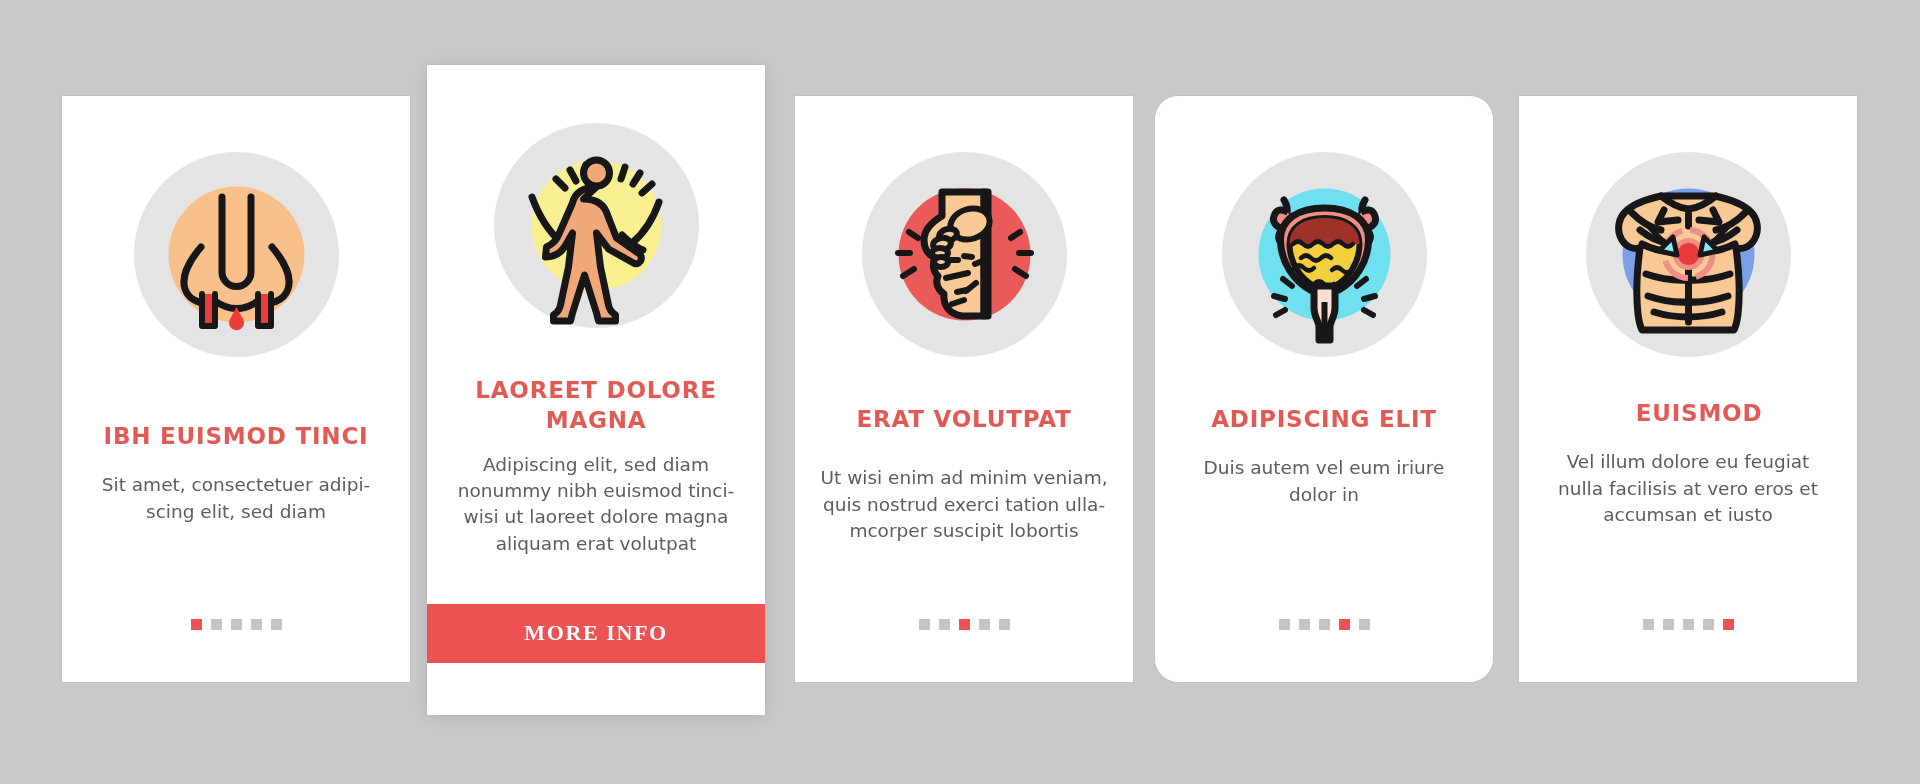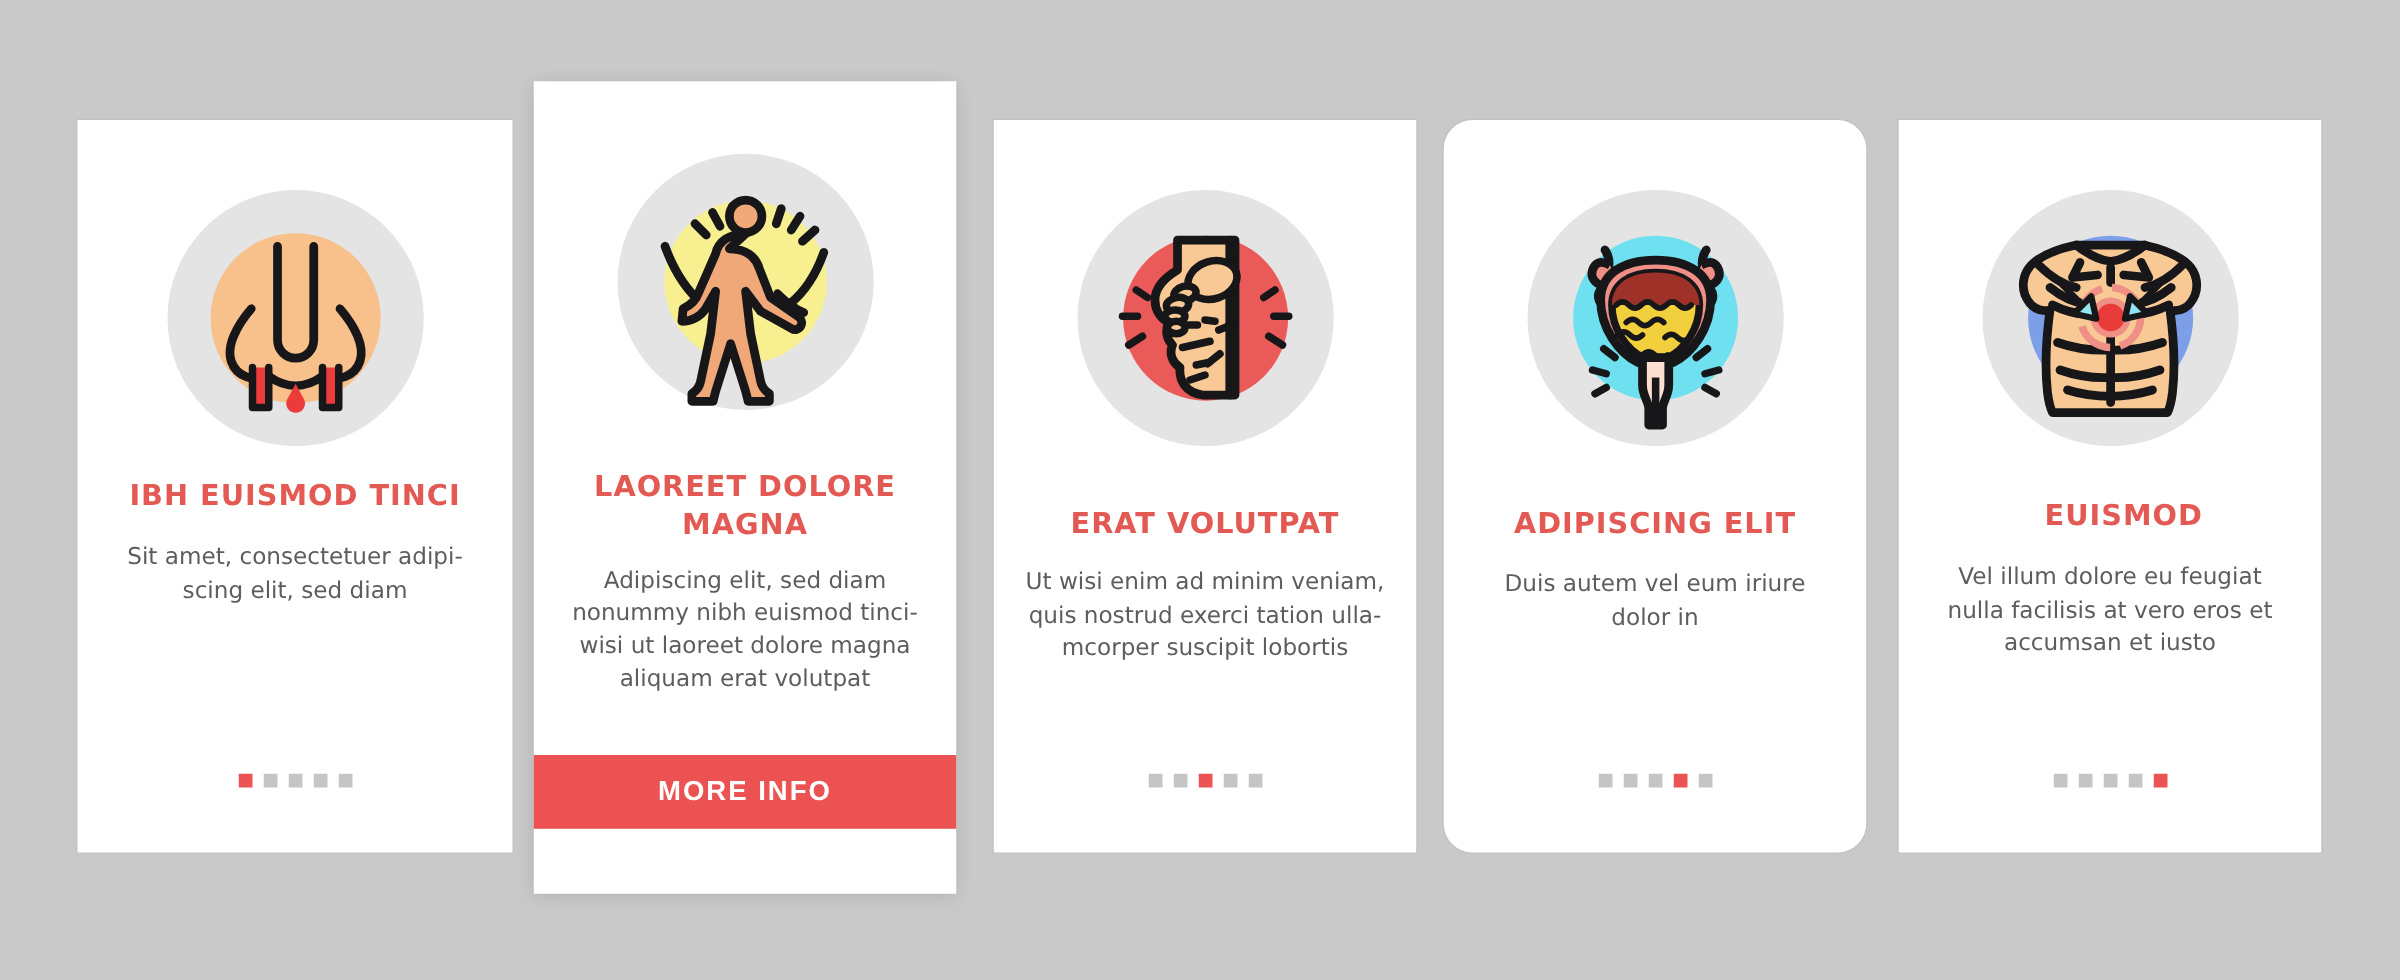--- a/index.html
+++ b/index.html
@@ -94,21 +94,21 @@
     background: #ec5252;
     color: #ffffff;
     font-weight: bold;
     font-size: 22px;
     letter-spacing: 1.6px;
     text-align: center;
     padding: 16px 0 17px 0;
     box-sizing: border-box;
     border: 0;
     cursor: pointer;
-    font-family: Liberation Sans, sans-serif;
+    font-family: Liberation Serif, serif;
     text-transform: uppercase;
   }
 </style>
 </head>
 <body>
 
 <div class="stage">
 
   <div class="card" style="left:62px; top:96px; width:348px; height:586px; padding-top:56px;">
     <div class="icon-wrap">
@@ -126,21 +126,21 @@
             <rect x="124" y="142" width="13" height="32" rx="3" fill="#ec3b3b"></rect>
             <path d="M102.5 155 l7 13 a7.5 7.5 0 1 1 -14 0 Z" fill="#ec3b3b"></path>
           </g>
           <g fill="none" stroke="#17171a" stroke-width="6" stroke-linecap="round" stroke-linejoin="round">
             <path d="M68 142 v32 h13 v-32"></path>
             <path d="M124 142 v32 h13 v-32"></path>
           </g>
         </svg>
       </div>
     </div>
-    <h3 class="card-title" style="margin-top:25px;">IBH EUISMOD TINCI</h3>
+    <h3 class="card-title" style="margin-top:64px;">IBH EUISMOD TINCI</h3>
     <p class="card-body" style="margin-top:21px; white-space:pre-line;">Sit amet, consectetuer adipi-
 scing elit, sed diam</p>
     <div class="dots" style="position:absolute; left:0; right:0; bottom:52px;">
       <span class="dot active"></span>
       <span class="dot"></span>
       <span class="dot"></span>
       <span class="dot"></span>
       <span class="dot"></span>
     </div>
   </div>
@@ -221,21 +221,21 @@
             <path d="M48 101 l-12 0"></path>
             <path d="M52 117 l-11 7"></path>
             <path d="M149 86 l9 -6"></path>
             <path d="M157 101 l12 0"></path>
             <path d="M153 117 l11 7"></path>
           </g>
         </svg>
       </div>
     </div>
     <h3 class="card-title" style="margin-top:47px;">ERAT VOLUTPAT</h3>
-    <p class="card-body" style="margin-top:19px; white-space:pre-line;text-align:center;">Ut wisi enim ad minim veniam,
+    <p class="card-body" style="margin-top:31px; white-space:pre-line;text-align:center;">Ut wisi enim ad minim veniam,
 quis nostrud exerci tation ulla-
 mcorper suscipit lobortis</p>
     <div class="dots" style="position:absolute; left:0; right:0; bottom:52px;">
       <span class="dot"></span>
       <span class="dot"></span>
       <span class="dot active"></span>
       <span class="dot"></span>
       <span class="dot"></span>
     </div>
   </div>

